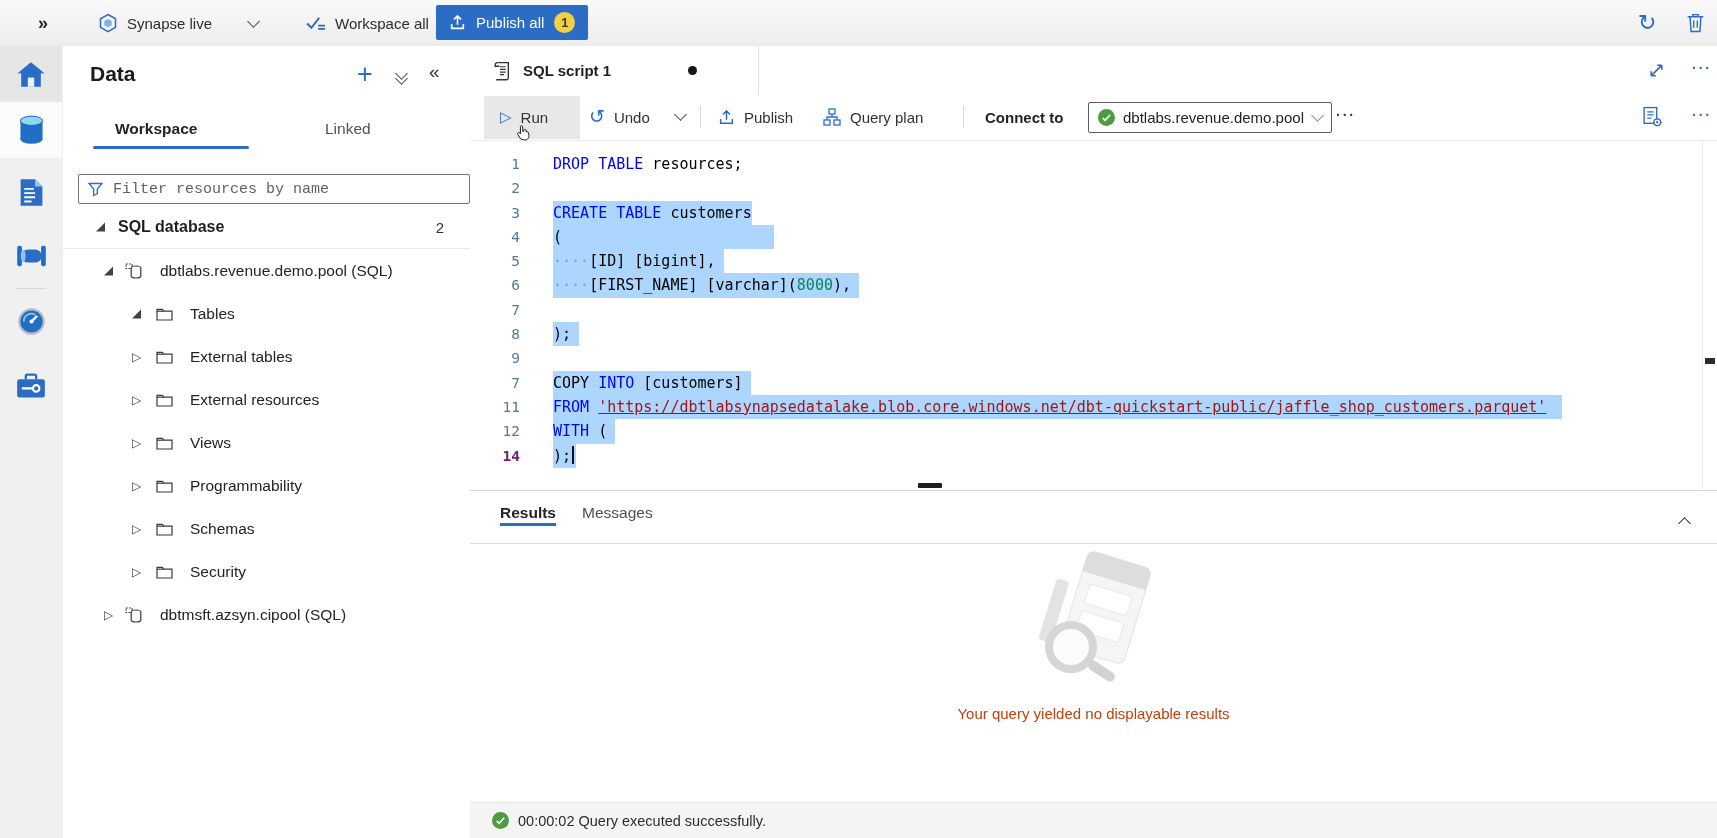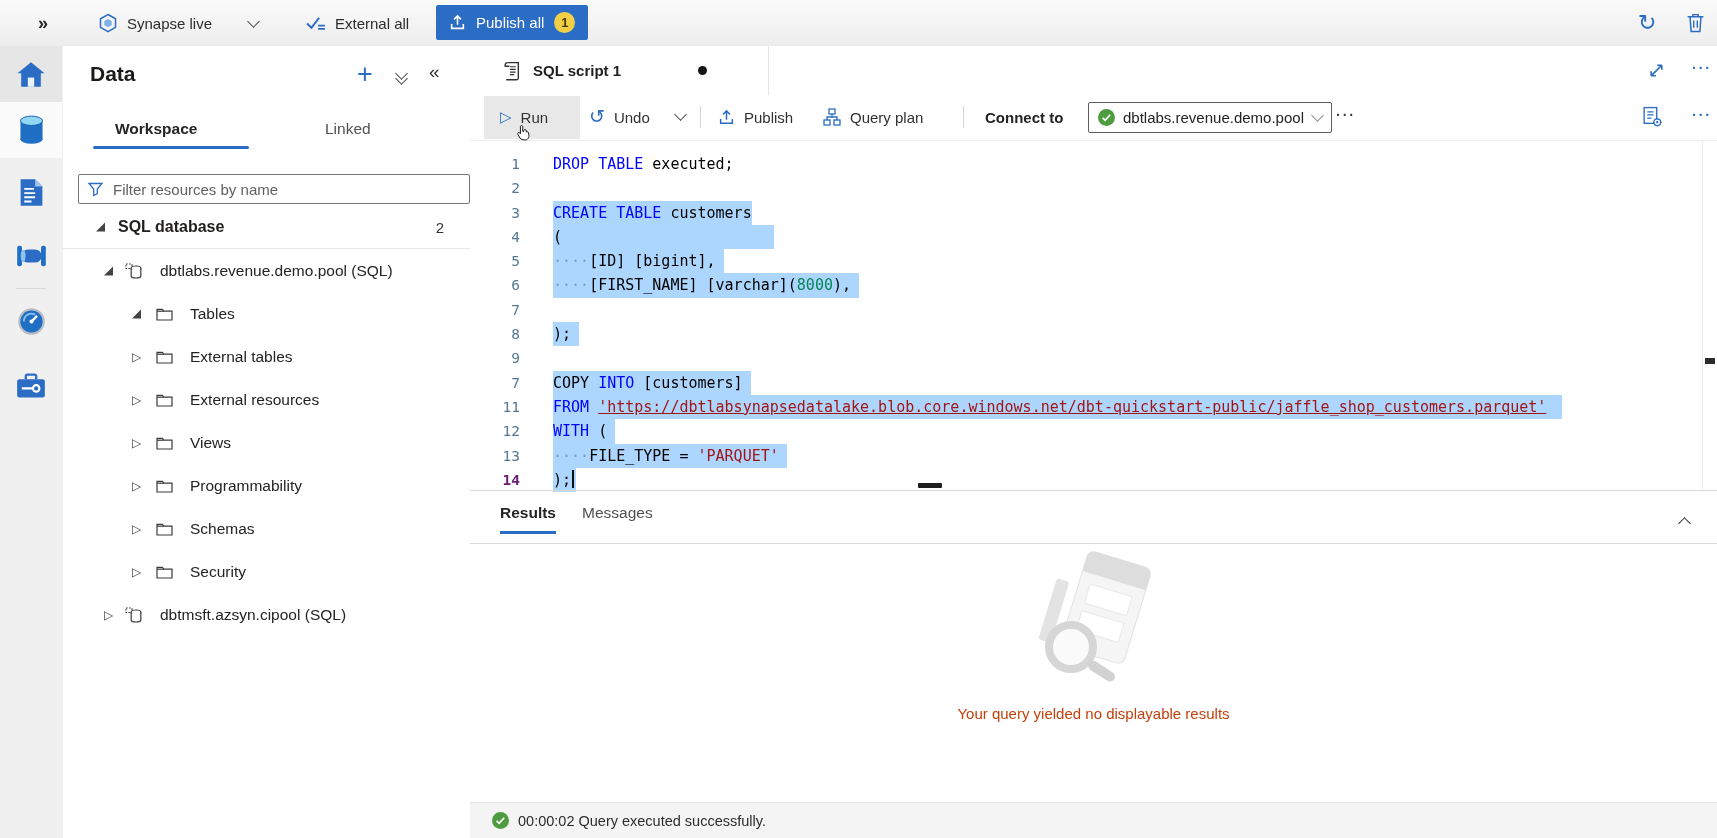--- a/index.html
+++ b/index.html
@@ -34,36 +34,36 @@
   .dp-title{position:absolute;left:27px;top:16px;font-size:21px;font-weight:700;color:#1b1a19;}
   .dp-plus{position:absolute;left:294px;top:13px;font-size:27px;font-weight:300;color:#2b6cc4;cursor:pointer;}
   .dp-dblchev{position:absolute;left:334px;top:23px;cursor:pointer;}
   .dp-dblchev .chev{display:block;margin:0 0 -4px 0;}
   .dp-collapse{position:absolute;left:366px;top:15px;font-size:19px;color:#333;cursor:pointer;}
   .dp-tab{position:absolute;top:74px;font-size:15.5px;cursor:pointer;}
   .dp-tab.ws{left:52px;font-weight:700;color:#242424;}
   .dp-tab.lk{left:262px;color:#515151;}
   .dp-underline{position:absolute;left:30px;top:100px;width:156px;height:3px;background:#2b6cc4;border-radius:2px;}
   .dp-filter{position:absolute;left:15px;top:128px;width:372px;height:28px;border:1px solid #757575;border-radius:2px;background:#fff;display:flex;align-items:center;gap:8px;padding:0 9px;}
-  .dp-filter input{border:0;outline:0;flex:1;font-size:15px;font-family:Liberation Sans, sans-serif;color:#a21caf;background:transparent;}
+  .dp-filter input{border:0;outline:0;flex:1;font-size:15px;font-family:Liberation Mono, monospace;color:#a21caf;background:transparent;}
   .dp-filter input::placeholder{color:#616161;}
   #tree{position:absolute;top:159px;left:0;right:0;}
   .trow{position:relative;height:43px;cursor:pointer;}
   .trow>*{position:absolute;top:50%;transform:translateY(-50%);}
   .trow .lbl{font-size:15.5px;color:#242424;white-space:nowrap;}
   .trow.lv1 .lbl{font-size:16px;font-weight:700;color:#201f1e;}
   .trow.lv1{border-bottom:1px solid #e9e9e9;}
   .trow .cnt{right:26px;left:auto;font-size:15px;color:#333;}
   .tri-exp{width:0;height:0;border-bottom:9px solid #424242;border-left:9px solid transparent;}
   .tri-col{font-size:12px;color:#424242;line-height:12px;}
 
   
   .editor{position:absolute;top:46px;left:470px;width:1247px;height:792px;background:#fff;}
   .tabrow{position:absolute;top:0;left:0;right:0;height:49px;border-bottom:1px solid #e4e4e4;background:#fff;}
-  .etab{position:absolute;left:16px;top:0;width:266px;height:49px;background:#fff;border-right:1px solid #e4e4e4;display:flex;align-items:center;padding-left:16px;gap:12px;cursor:pointer;z-index:2;}
+  .etab{position:absolute;left:6px;top:0;width:266px;height:49px;background:#fff;border-right:1px solid #e4e4e4;display:flex;align-items:center;padding-left:16px;gap:12px;cursor:pointer;z-index:2;}
   .etab .ttl{font-size:15px;font-weight:700;color:#201f1e;}
   .etab .dirty{position:absolute;left:212px;width:9px;height:9px;border-radius:50%;background:#151515;}
   .tr-expand{position:absolute;left:1178px;top:16px;cursor:pointer;}
   .dots3{color:#2b6cc4;font-weight:700;letter-spacing:2px;font-size:14px;cursor:pointer;}
   .tr-dots{position:absolute;left:1222px;top:14px;}
 
   .toolbar{position:absolute;top:49px;left:0;right:0;height:45px;background:#fff;border-bottom:1px solid #ececec;font-size:15px;color:#323130;}
   .tbtn{position:absolute;top:0;height:44px;display:flex;align-items:center;gap:9px;cursor:pointer;white-space:nowrap;}
   .runbg{position:absolute;left:14px;top:1px;width:96px;height:43px;background:#e8e8e8;}
   .bt-run{left:30px;} .bt-run .gly{color:#2b6cc4;font-size:15px;}
@@ -90,21 +90,21 @@
   .tok.ws{color:#7d9cc0;}
   .caret{display:inline-block;width:2px;height:18px;background:#111;vertical-align:-3px;margin-left:1px;}
   .scrollstrip{position:absolute;top:94px;right:0;width:14px;height:350px;border-left:1px solid #ededed;}
   .scrollmark{position:absolute;top:312px;right:2px;width:10px;height:6px;background:#2c2c2c;}
 
   .splitline{position:absolute;top:444px;left:0;right:0;height:1px;background:#d8d8d8;}
   .splithandle{position:absolute;top:437px;left:448px;width:24px;height:5px;background:#1e1e1e;border-radius:1px;cursor:row-resize;}
 
   
   .resultstabs{position:absolute;top:445px;left:0;right:0;height:52px;border-bottom:1px solid #dadada;}
-  .rtab{position:absolute;top:13px;font-size:15.5px;cursor:pointer;padding-bottom:9px;}
+  .rtab{position:absolute;top:13px;font-size:15.5px;cursor:pointer;padding-bottom:1px;}
   .rtab.r1{left:30px;font-weight:700;color:#242424;border-bottom:3px solid #2b6cc4;}
   .rtab.r2{left:112px;color:#4f4f4f;}
   .rchev{position:absolute;right:28px;top:24px;cursor:pointer;}
   .resultsbody{position:absolute;top:498px;left:0;right:0;height:259px;text-align:center;background:#fff;}
   .rb-title{font-size:17.5px;font-weight:700;color:#2b2b2b;margin-top:24px;}
   .rb-sub{font-size:15px;color:#c2410c;margin-top:13px;}
   .statusbar{position:absolute;left:0;right:0;bottom:0;height:35px;background:#f4f4f4;border-top:1px solid #e6e6e6;display:flex;align-items:center;gap:9px;padding-left:22px;font-size:14.5px;color:#2d2d2d;}
 
   .handcursor{position:absolute;left:44px;top:76px;z-index:30;pointer-events:none;}
   svg{display:block;}
@@ -126,21 +126,21 @@
       <span>Synapse live</span>
       <span class="chev"></span>
     </div>
     <div class="tb-item tb-validate">
       <span>
         <svg width="20" height="16" viewBox="0 0 19 15">
             <path d="M1 8l4.2 4L12.5 2.5" stroke="#2b6cc4" stroke-width="1.9" fill="none"></path>
             <path d="M11.5 10h6.5M11.5 13h6.5" stroke="#2b6cc4" stroke-width="1.7"></path>
           </svg>
       </span>
-      <span>External all</span>
+      <span>Workspace all</span>
     </div>
     <div class="tb-publish">
       <span>
         <svg width="17" height="17" viewBox="0 0 16 16">
             <path d="M2.5 9.5v4h11v-4" fill="none" stroke="#fff" stroke-width="1.5"></path>
             <path d="M8 10V2.3M4.7 5.1L8 1.8l3.3 3.3" fill="none" stroke="#fff" stroke-width="1.5"></path>
           </svg>
       </span>
       <span>Publish all</span>
       <span class="tb-badge">1</span>
@@ -417,33 +417,32 @@
     </div>
 
     <div class="handcursor">
       <svg width="20" height="22" viewBox="0 0 24 26">
           <path d="M9 4c.9 0 1.5.7 1.5 1.5v5.6l1 .1.3-1.3c.2-.8 1-1.3 1.8-1.1.8.2 1.2 1 1.1 1.8l-.2 1 1.1-.2c.8-.1 1.6.4 1.8 1.2l.5 3.2c.2 1.7-.4 3.4-1.7 4.5-1.1 1-2.6 1.3-4 1l-2.5-.5c-1.1-.2-2-.9-2.5-1.8l-2.6-4.4c-.4-.7-.1-1.7.6-2 .7-.3 1.4-.1 1.9.5l.6.8V5.5C7.5 4.7 8.2 4 9 4z" fill="#fff" stroke="#1a1a1a" stroke-width="1.2"></path>
         </svg>
     </div>
 
     <div class="codearea">
         <div id="code-lines">
-          <div class="cl"><span class="ln">1</span><span class="lc"><span class="tok kw">DROP</span><span class="tok pl"> </span><span class="tok kw">TABLE</span><span class="tok pl"> executed;</span></span></div>
+          <div class="cl"><span class="ln">1</span><span class="lc"><span class="tok kw">DROP</span><span class="tok pl"> </span><span class="tok kw">TABLE</span><span class="tok pl"> resources;</span></span></div>
           <div class="cl"><span class="ln">2</span><span class="lc"></span></div>
           <div class="cl"><span class="ln">3</span><span class="lc"><span class="sel" style=""><span class="tok kw">CREATE</span><span class="tok pl"> </span><span class="tok kw">TABLE</span><span class="tok pl"> customers</span></span></span></div>
           <div class="cl"><span class="ln">4</span><span class="lc"><span class="sel" style="padding-right: 212px;"><span class="tok pl">(</span></span></span></div>
           <div class="cl"><span class="ln">5</span><span class="lc"><span class="sel" style="padding-right: 8px;"><span class="tok ws">····</span><span class="tok pl">[ID] [bigint],</span></span></span></div>
           <div class="cl"><span class="ln">6</span><span class="lc"><span class="sel" style="padding-right: 8px;"><span class="tok ws">····</span><span class="tok pl">[FIRST_NAME] [varchar](</span><span class="tok num">8000</span><span class="tok pl">),</span></span></span></div>
           <div class="cl"><span class="ln">7</span></div>
           <div class="cl"><span class="ln">8</span><span class="lc"><span class="sel" style="padding-right: 8px;"><span class="tok pl">);</span></span></span></div>
           <div class="cl"><span class="ln">9</span><span class="lc"><span class="sel" style="padding-right: 16px;"></span></span></div>
           <div class="cl"><span class="ln">7</span><span class="lc"><span class="sel" style="padding-right: 8px;"><span class="tok pl">COPY </span><span class="tok kw">INTO</span><span class="tok pl"> [customers]</span></span></span></div>
           <div class="cl"><span class="ln">11</span><span class="lc"><span class="sel" style="padding-right: 16px;"><span class="tok kw">FROM</span><span class="tok pl"> </span><span class="tok strlink">'https://dbtlabsynapsedatalake.blob.core.windows.net/dbt-quickstart-public/jaffle_shop_customers.parquet'</span></span></span></div>
           <div class="cl"><span class="ln">12</span><span class="lc"><span class="sel" style="padding-right: 8px;"><span class="tok kw">WITH</span><span class="tok pl"> (</span></span></span></div>
-          <div class="cl"><span class="ln">13</span><span class="lc"><span class="sel" style="padding-right: 8px;"><span class="tok ws">····</span><span class="tok pl">FILE_TYPE = </span><span class="tok str">'PARQUET'</span></span></span></div>
           <div class="cl cur"><span class="ln">14</span><span class="lc"><span class="sel" style="padding-right: 2px;"><span class="tok pl">);</span><span class="caret"></span></span></span></div>
         </div>
       </div>
     <div class="scrollstrip"></div>
     <div class="scrollmark"></div>
 
     <div class="splitline"></div>
     <div class="splithandle"></div>
 
     <div class="resultstabs">

